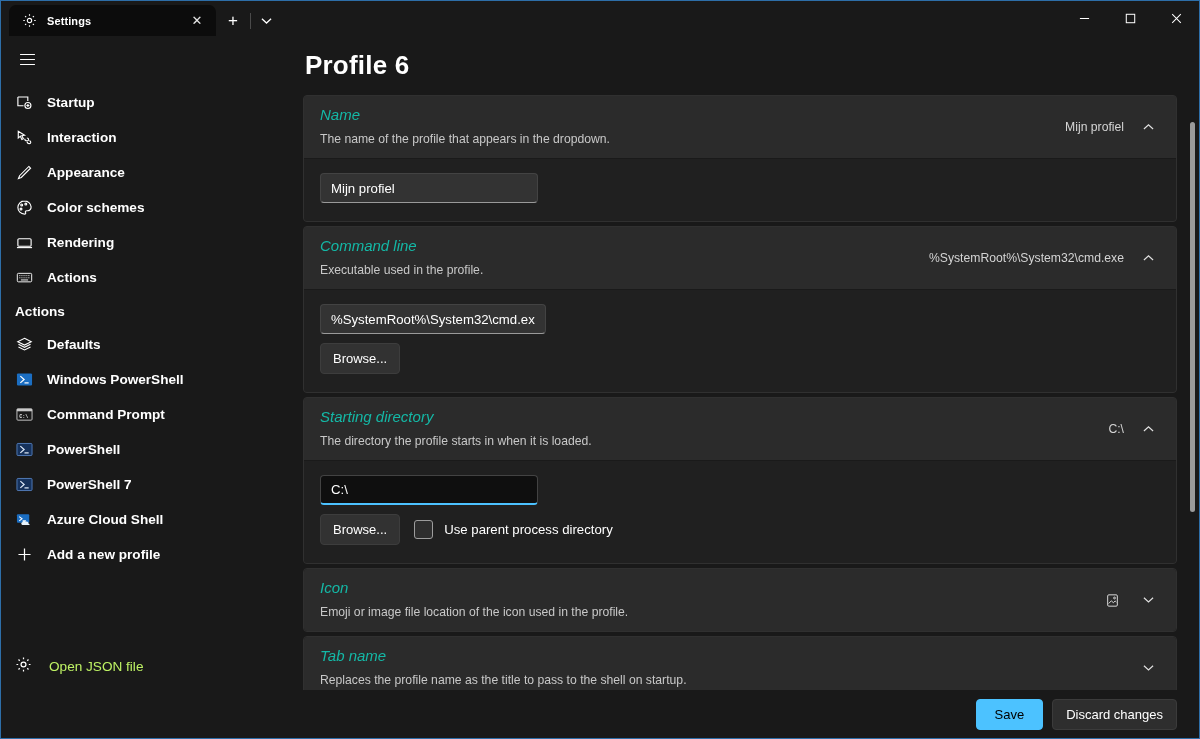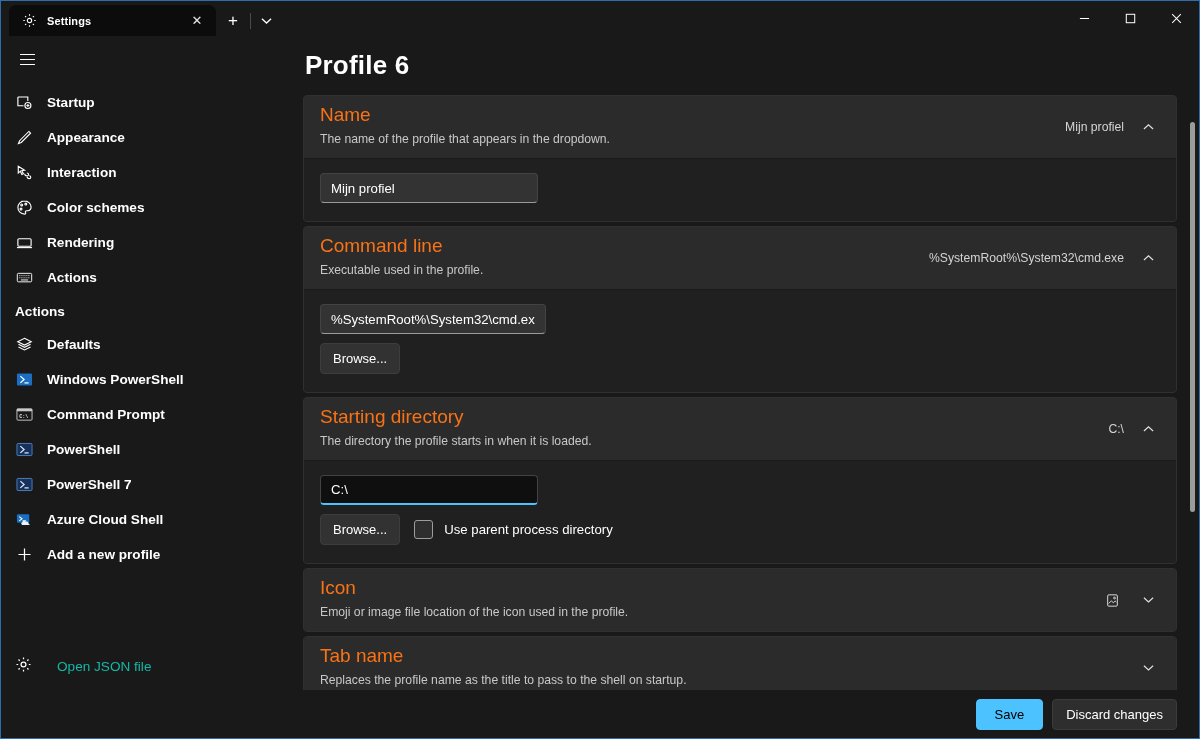--- a/index.html
+++ b/index.html
@@ -180,22 +180,22 @@
     font-size: 13.6px;
     color: #ffffff;
     padding: 9px 0 8px 14px;
   }
 
   .sidebar-footer {
     height: 48px;
     display: flex;
     align-items: center;
     padding-left: 14px;
-    gap: 25px;
-    color: #14b8a6;
+    gap: 17px;
+    color: #bef264;
   }
   .sidebar-footer .nlabel { font-size: 13.6px; }
 
   
   .mainpane {
     flex: 1;
     min-width: 0;
     position: relative;
     display: flex;
     flex-direction: column;
@@ -232,23 +232,24 @@
     align-items: center;
     min-height: 60px;
     padding: 10px 16px 10px 16px;
     background: #2b2b2b;
     gap: 12px;
   }
 
   .card-texts { flex: 1; min-width: 0; }
 
   .card-title {
-    color: #f97316;
-    font-size: 19px;
+    color: #14b8a6;
+    font-size: 15px;
     line-height: 18px;
+    font-style: italic;
   }
 
   .card-desc {
     color: #c8c8c8;
     font-size: 12.2px;
     line-height: 17px;
     margin-top: 7px;
   }
 
   .card-value {
@@ -450,35 +451,35 @@
               <circle cx="12.6" cy="12.2" r="3.2"></circle>
               <path d="M12.6 10.6 V13.8 M11 12.2 H14.2"></path>
             </svg>
           </span>
           <span class="nlabel">Startup</span>
         </div>
 
         <div class="navitem">
           <span class="nico">
             <svg width="17" height="17" viewBox="0 0 18 18" fill="none" stroke="#fff" stroke-width="1.2">
-              <path d="M13.6 2.6 L15.4 4.4 L5.6 14.2 L2.6 15.4 L3.8 12.4 Z"></path>
-            </svg>
-          </span>
-          <span class="nlabel">Appearance</span>
-        </div>
-
-        <div class="navitem">
-          <span class="nico">
-            <svg width="17" height="17" viewBox="0 0 18 18" fill="none" stroke="#fff" stroke-width="1.2">
               <path d="M2.4 2.4 L2.4 9.6 L4.6 7.6 L6.2 11 L7.8 10.2 L6.2 7 L9 6.6 Z"></path>
               <path d="M11.5 9.5 c2.5 0 2.5 3 0 3 c-1.4 0-2.2-1-2.2-2.2"></path>
               <path d="M14 12.5 c2.2 0 2.2 3 0 3 c-1.4 0-2.2-1-2.2-2.2"></path>
             </svg>
           </span>
           <span class="nlabel">Interaction</span>
+        </div>
+
+        <div class="navitem">
+          <span class="nico">
+            <svg width="17" height="17" viewBox="0 0 18 18" fill="none" stroke="#fff" stroke-width="1.2">
+              <path d="M13.6 2.6 L15.4 4.4 L5.6 14.2 L2.6 15.4 L3.8 12.4 Z"></path>
+            </svg>
+          </span>
+          <span class="nlabel">Appearance</span>
         </div>
 
         <div class="navitem">
           <span class="nico">
             <svg width="17" height="17" viewBox="0 0 18 18" fill="none" stroke="#fff" stroke-width="1.2">
               <path d="M9 2 a7 7 0 1 0 0 14 c1.2 0 1.6-.9 1.1-1.6 c-.6-.9.1-1.9 1.2-1.9 h1.5 A4.2 4.2 0 0 0 16 8.3 C15.7 4.7 12.7 2 9 2 Z"></path>
               <circle cx="6" cy="6.3" r="1"></circle>
               <circle cx="10.4" cy="5.3" r="1"></circle>
               <circle cx="5.3" cy="10.6" r="1"></circle>
             </svg>

